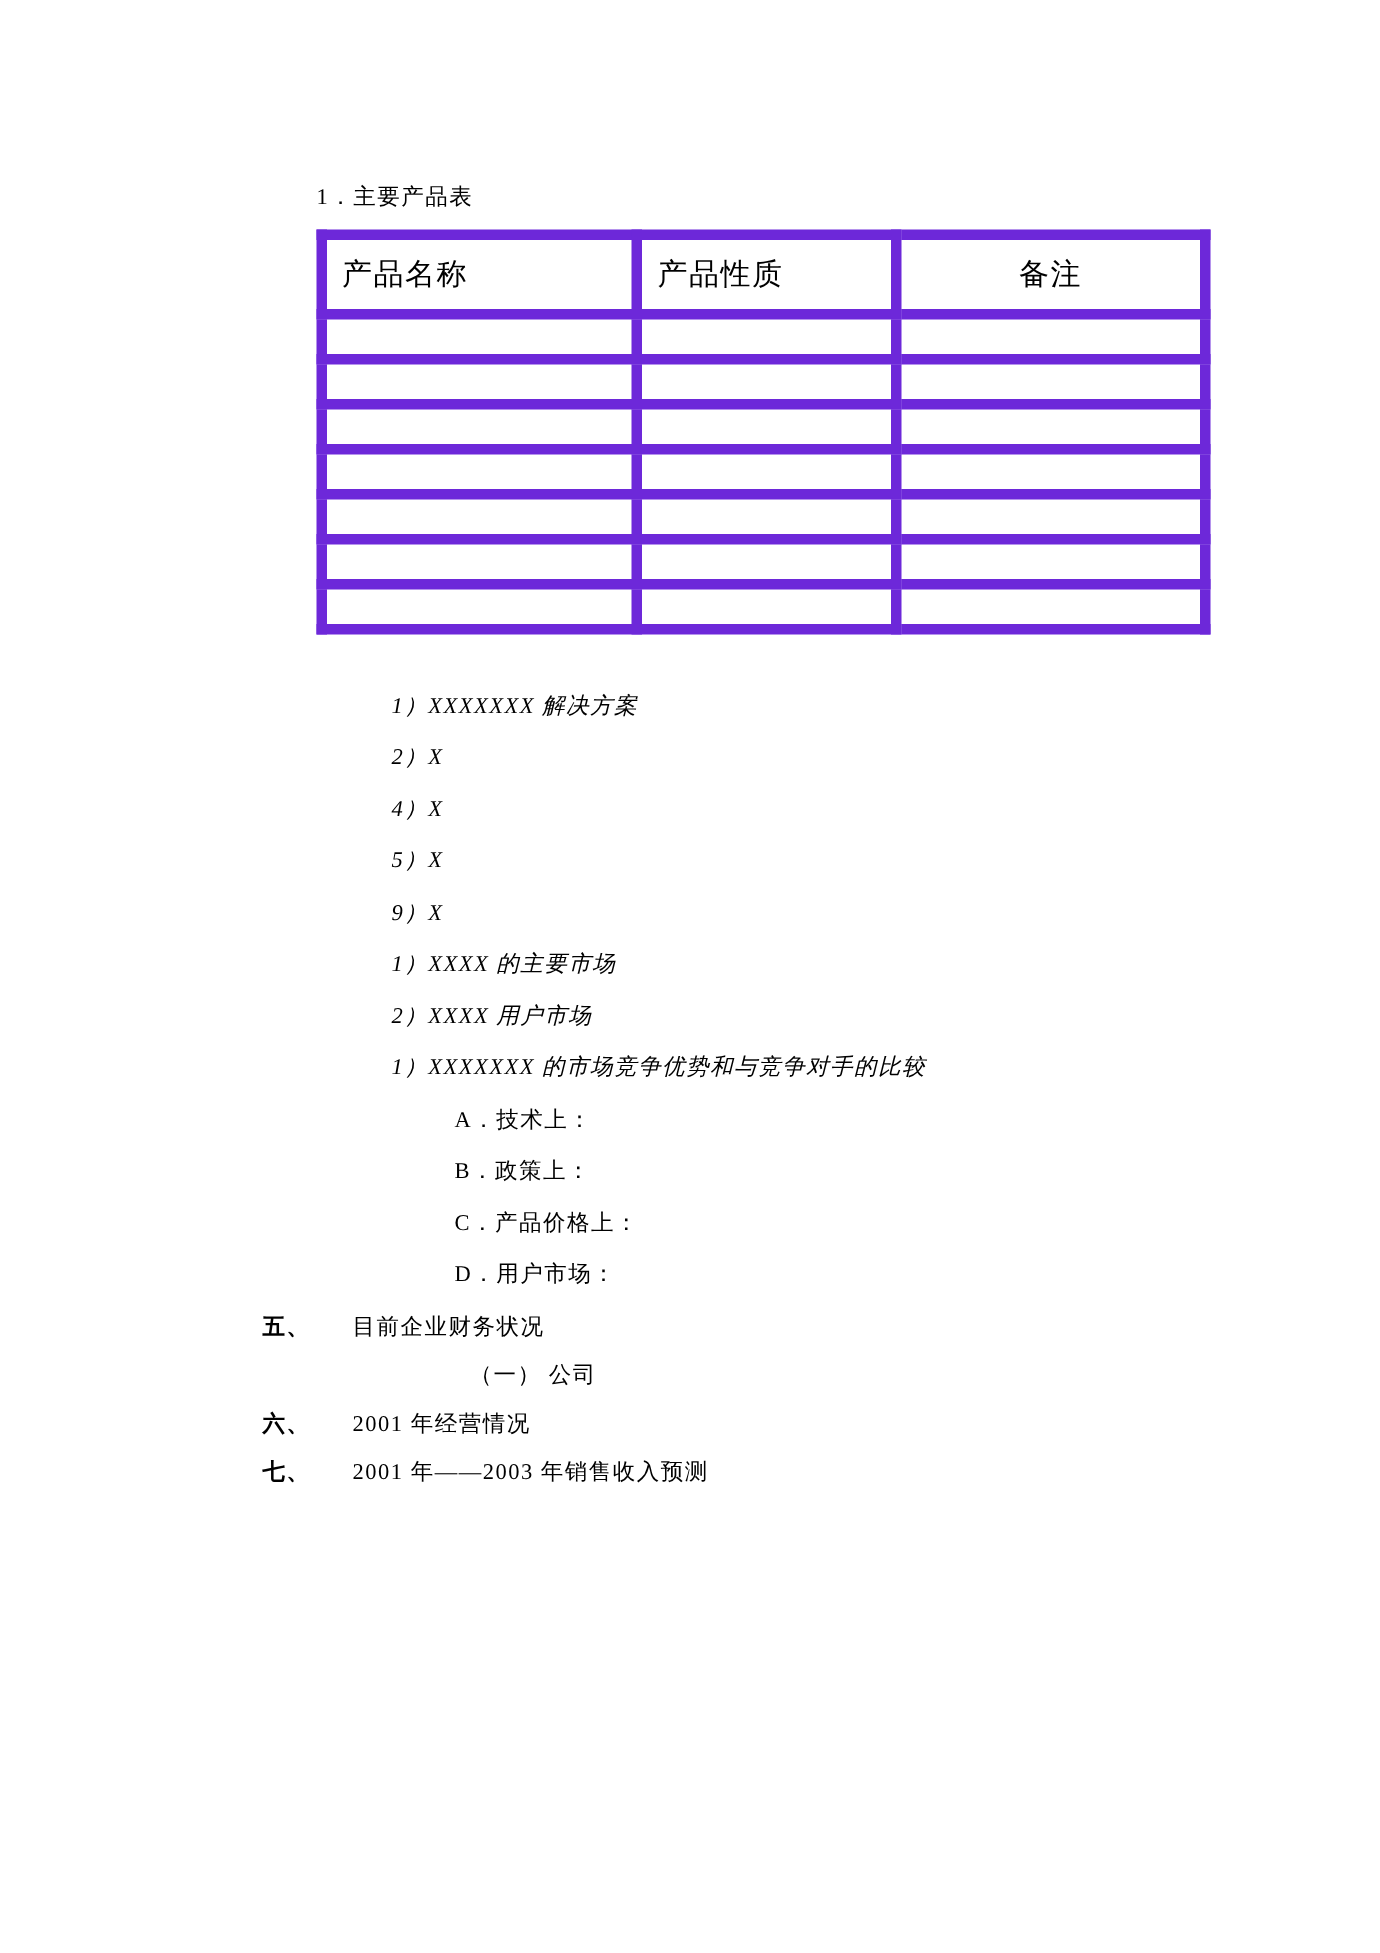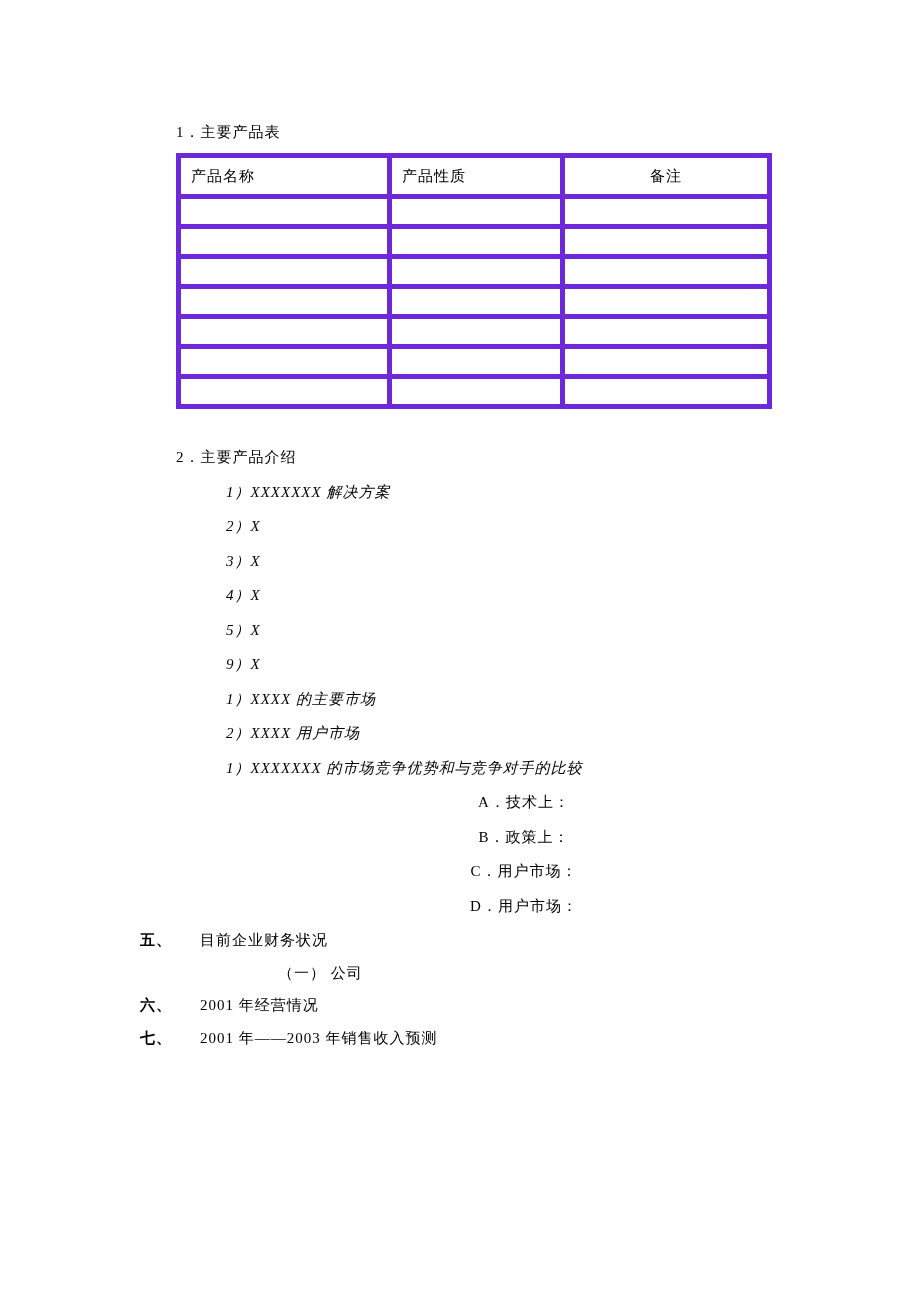--- a/index.html
+++ b/index.html
@@ -8,37 +8,37 @@
     font-family: "SimSun", "宋体", serif;
     font-size: 15px;
     color: #000;
     line-height: 1.9;
     width: 920px;
     height: 1302px;
     position: relative;
   }
   .page {
     padding: 118px 140px 60px 140px;
+    margin-left: 35px;
   }
   .item-l1 {
     padding-left: 36px;
     margin-bottom: 6px;
     letter-spacing: 1px;
   }
   .item-l2 {
     padding-left: 86px;
     margin-bottom: 6px;
     letter-spacing: 1px;
     font-style: italic;
   }
   .item-l3 {
     padding-left: 128px;
     margin-bottom: 6px;
     letter-spacing: 1px;
-    text-align: center;
   }
   .heading-row {
     display: flex;
     align-items: baseline;
     margin-top: 4px;
     margin-bottom: 4px;
     letter-spacing: 1px;
   }
   .heading-num {
     width: 60px;
@@ -51,26 +51,26 @@
     padding-left: 138px;
     letter-spacing: 1px;
   }
   table {
     border-collapse: collapse;
     width: 596px;
     margin-left: 36px;
     margin-bottom: 34px;
   }
   th, td {
-    border: 5px solid #6d28d9;
+    border: 7px solid #6d28d9;
     font-weight: normal;
     text-align: left;
     padding: 4px 10px 4px 10px;
     height: 30px;
-    font-size: 15px;
+    font-size: 20px;
     letter-spacing: 1px;
   }
   th.col1, td.col1 { width: 200px; }
   th.col2, td.col2 { width: 164px; }
   th.col3, td.col3 { width: 196px; text-align: center; }
   .gap-above { margin-top: 34px; }
 </style>
 </head>
 <body>
 
@@ -118,35 +118,33 @@
         <td class="col3"></td>
       </tr>
       <tr>
         <td class="col1"></td>
         <td class="col2"></td>
         <td class="col3"></td>
       </tr>
     </tbody>
   </table>
 
-  <div class="item-l1 gap-above">2．主要产品介绍</div>
   <div class="item-l2">1）XXXXXXX 解决方案</div>
   <div class="item-l2">2）X</div>
-  <div class="item-l2">3）X</div>
   <div class="item-l2">4）X</div>
   <div class="item-l2">5）X</div>
   <div class="item-l2">9）X</div>
 
   <div class="item-l2">1）XXXX 的主要市场</div>
   <div class="item-l2">2）XXXX 用户市场</div>
 
   <div class="item-l2">1）XXXXXXX 的市场竞争优势和与竞争对手的比较</div>
   <div class="item-l3">A．技术上：</div>
   <div class="item-l3">B．政策上：</div>
-  <div class="item-l3">C．用户市场：</div>
+  <div class="item-l3">C．产品价格上：</div>
   <div class="item-l3">D．用户市场：</div>
 
   <div class="heading-row">
     <span class="heading-num">五、</span>
     <span class="heading-txt">目前企业财务状况</span>
   </div>
   <div class="subheading-center">（一） 公司</div>
 
   <div class="heading-row">
     <span class="heading-num">六、</span>

